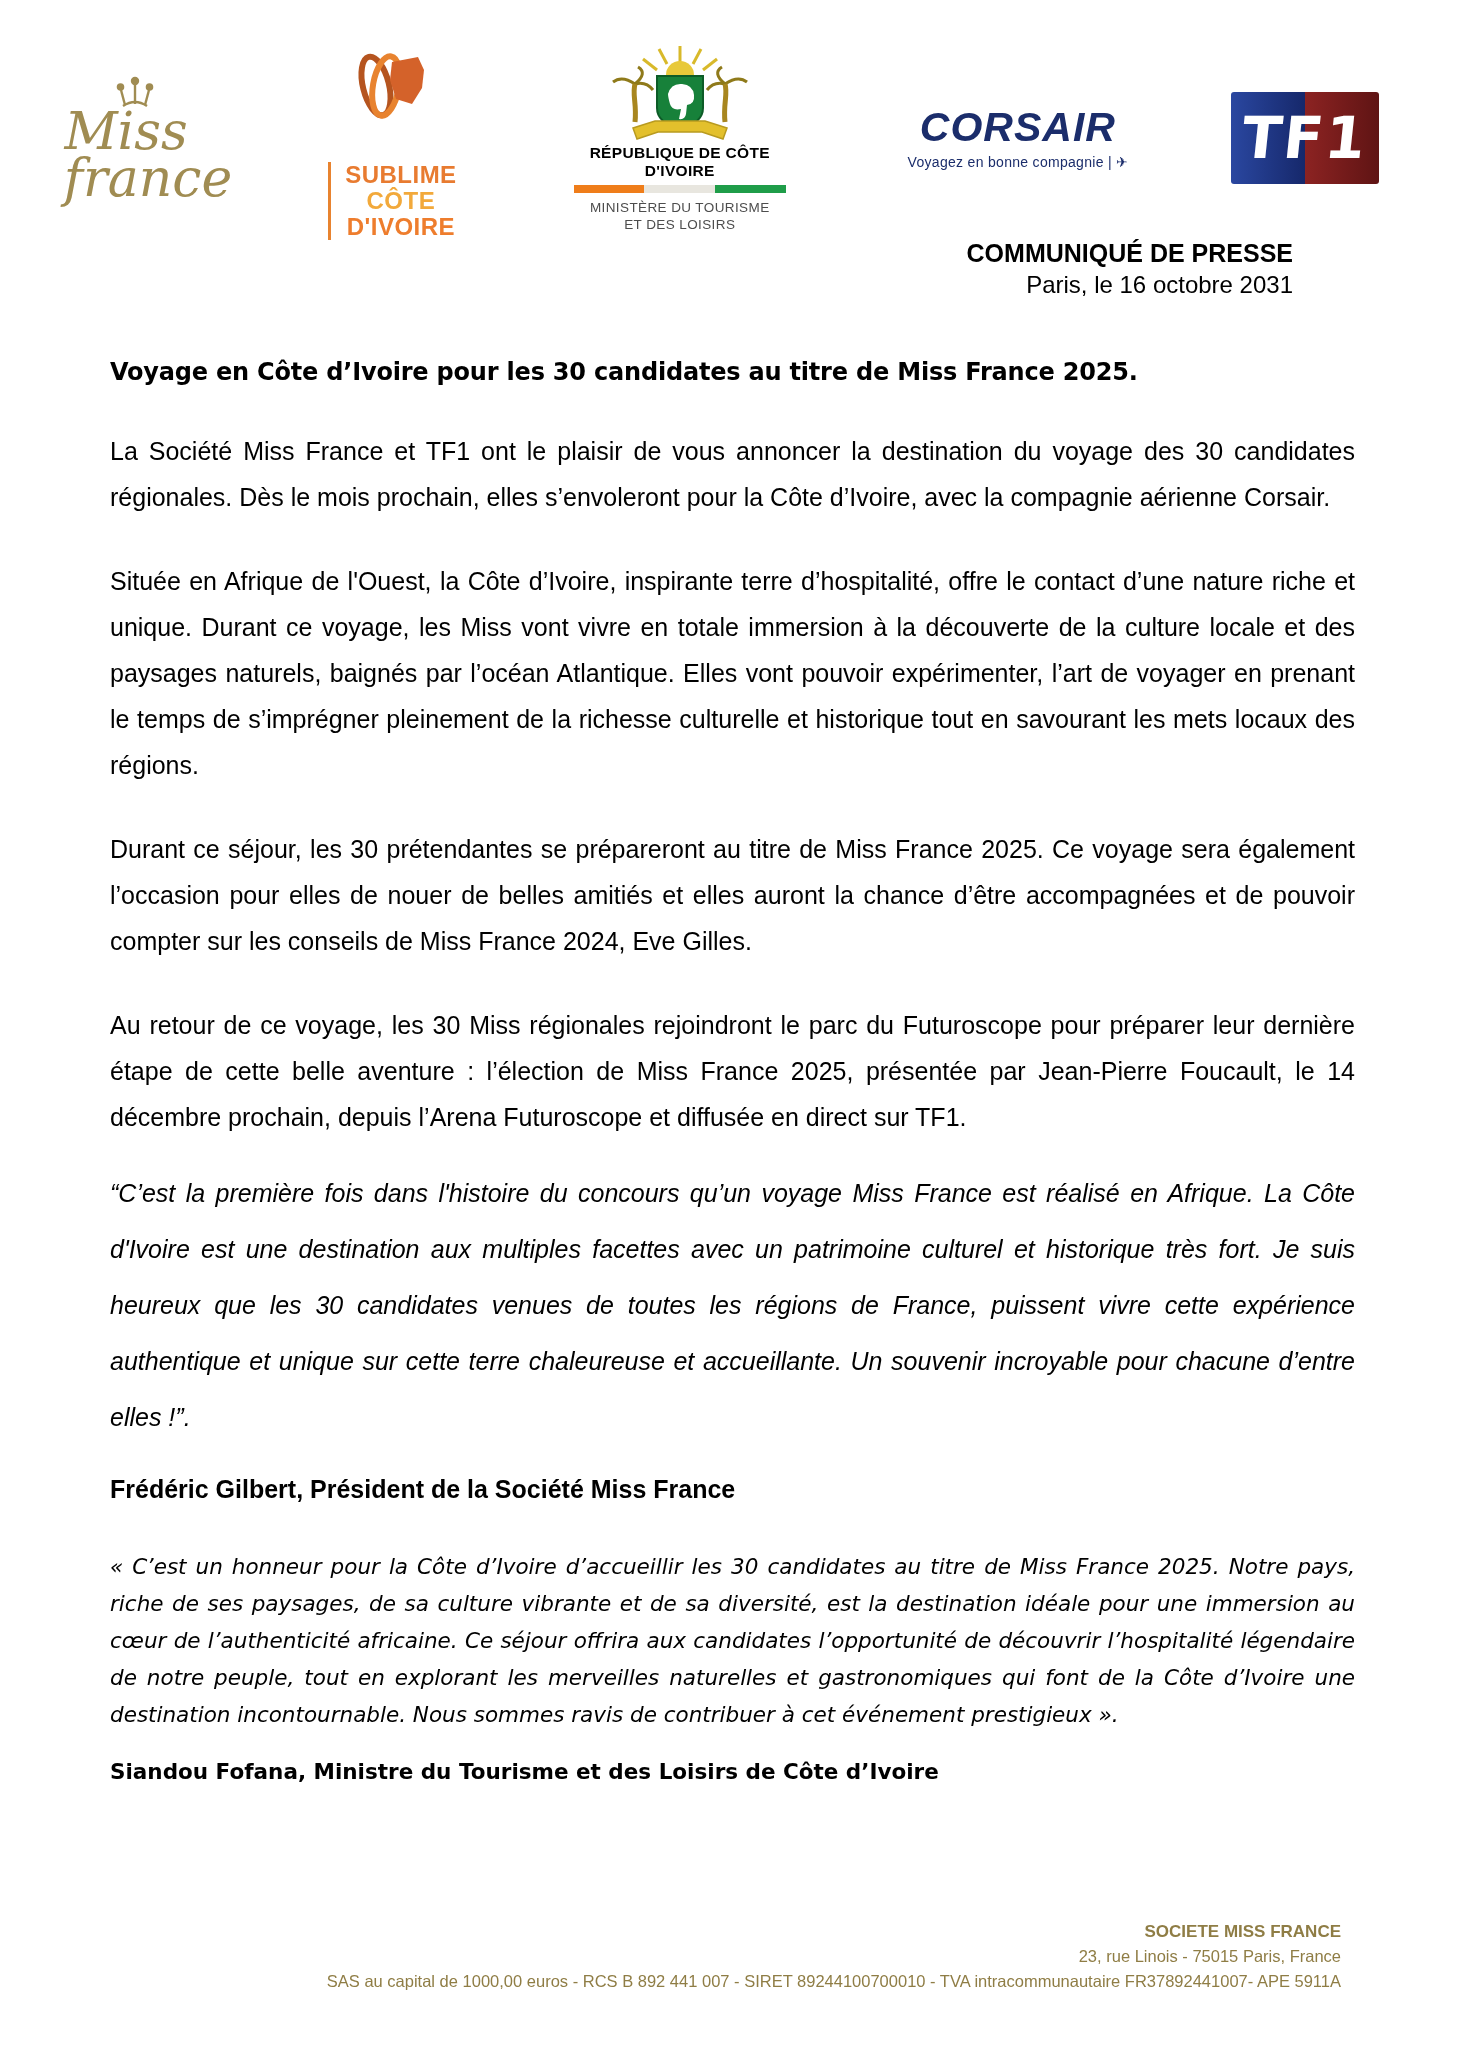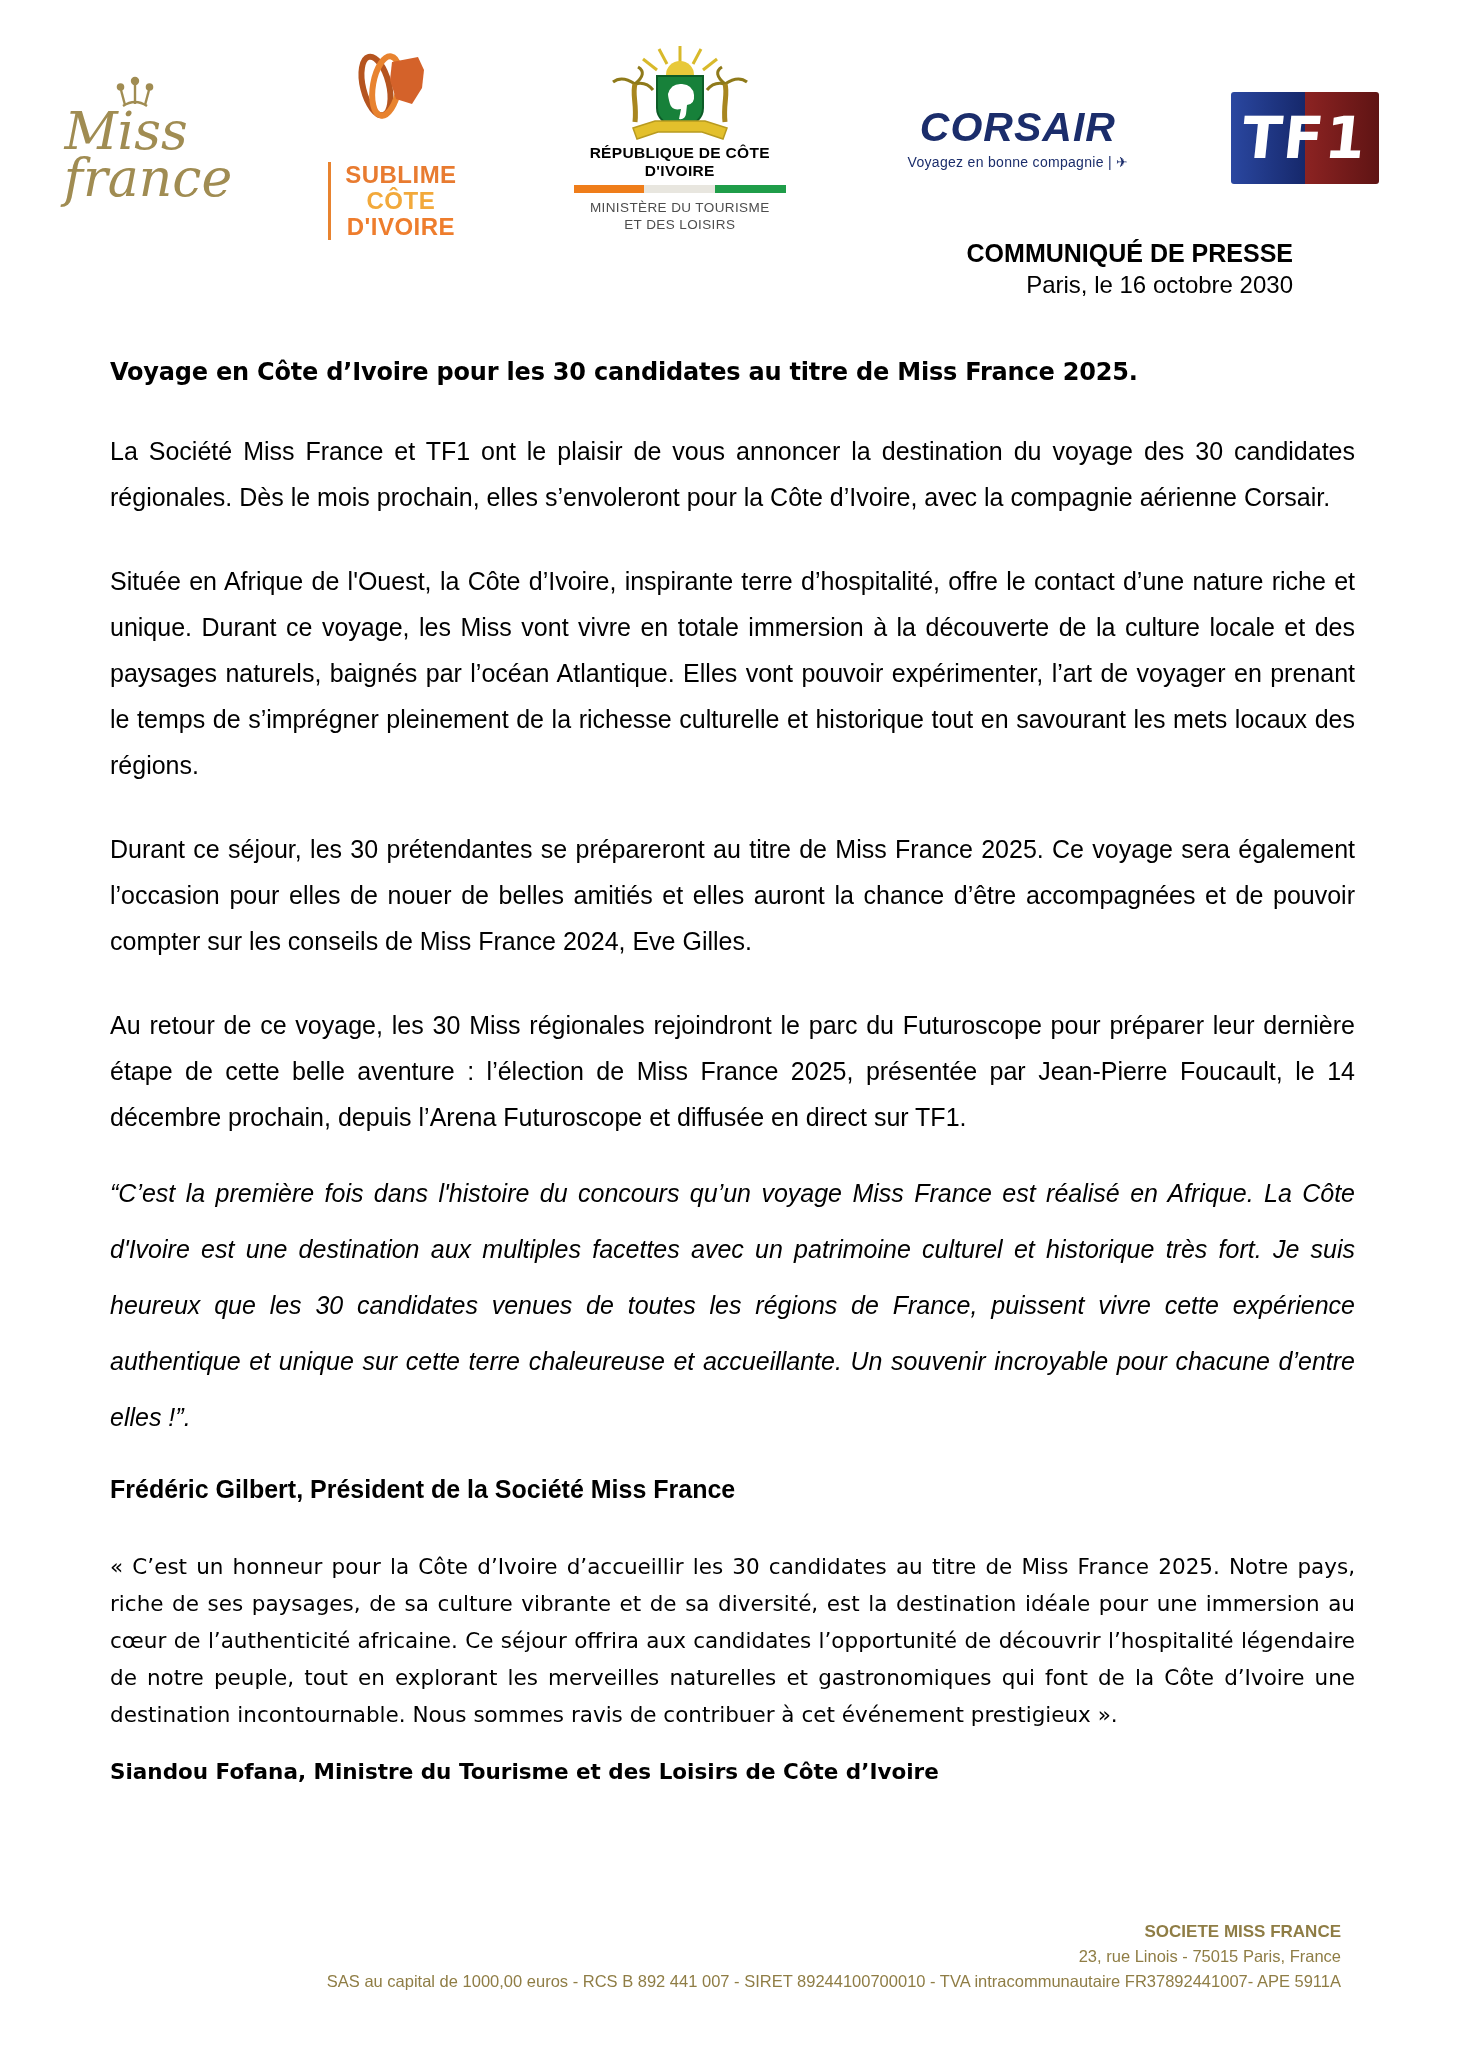--- a/index.html
+++ b/index.html
@@ -58,21 +58,21 @@
 
   .doc-title{
     font-family:"DejaVu Sans",sans-serif;font-weight:bold;font-size:24px;letter-spacing:-0.2px;
     margin-top:54px;line-height:36px;
   }
 
   
   .para{font-size:25px;line-height:46px;text-align:justify;margin-top:38px;}
   .quote1{font-size:25px;line-height:56px;font-style:italic;text-align:justify;margin-top:24px;}
   .attr1{font-weight:bold;font-size:25px;line-height:38px;margin-top:4px;}
-  .quote2{font-family:"DejaVu Sans",sans-serif;font-size:21.5px;line-height:37px;
+  .quote2{font-family:"DejaVu Sans",sans-serif;font-style:italic;font-size:21.5px;line-height:37px;
     text-align:justify;margin-top:40px;}
   .attr2{font-family:"DejaVu Sans",sans-serif;font-weight:bold;font-size:21.5px;line-height:34px;margin-top:8px;}
 
   
   .footer{position:absolute;left:110px;right:124px;bottom:0;padding-bottom:54px;
     text-align:right;color:#8f7d45;font-size:16.5px;line-height:25px;}
   .footer .f1{font-weight:bold;font-size:17px;}
 </style>
 </head>
 <body>
@@ -157,21 +157,21 @@
       </div>
     </div>
 
     <div class="logo tf1">
       <span>TF1</span>
     </div>
   </div>
 
   <div class="kicker-block">
     <div class="kicker">COMMUNIQUÉ DE PRESSE</div>
-    <div class="dateline">Paris, le 16 octobre 2030</div>
+    <div class="dateline">Paris, le 16 octobre 2031</div>
   </div>
 
   <div class="doc-title">Voyage en Côte d’Ivoire pour les 30 candidates au titre de Miss France 2025.</div>
 
   <p class="para">La Société Miss France et TF1 ont le plaisir de vous annoncer la destination du voyage des 30 candidates régionales. Dès le mois prochain, elles s’envoleront pour la Côte d’Ivoire, avec la compagnie aérienne Corsair.</p>
   <p class="para">Située en Afrique de l'Ouest, la Côte d’Ivoire, inspirante terre d’hospitalité, offre le contact d’une nature riche et unique. Durant ce voyage, les Miss vont vivre en totale immersion à la découverte de la culture locale et des paysages naturels, baignés par l’océan Atlantique. Elles vont pouvoir expérimenter, l’art de voyager en prenant le temps de s’imprégner pleinement de la richesse culturelle et historique tout en savourant les mets locaux des régions.</p>
   <p class="para">Durant ce séjour, les 30 prétendantes se prépareront au titre de Miss France 2025. Ce voyage sera également l’occasion pour elles de nouer de belles amitiés et elles auront la chance d’être accompagnées et de pouvoir compter sur les conseils de Miss France 2024, Eve Gilles.</p>
   <p class="para">Au retour de ce voyage, les 30 Miss régionales rejoindront le parc du Futuroscope pour préparer leur dernière étape de cette belle aventure : l’élection de Miss France 2025, présentée par Jean-Pierre Foucault, le 14 décembre prochain, depuis l’Arena Futuroscope et diffusée en direct sur TF1.</p>
 
   <p class="quote1">“C’est la première fois dans l'histoire du concours qu’un voyage Miss France est réalisé en Afrique. La Côte d'Ivoire est une destination aux multiples facettes avec un patrimoine culturel et historique très fort. Je suis heureux que les 30 candidates venues de toutes les régions de France, puissent vivre cette expérience authentique et unique sur cette terre chaleureuse et accueillante. Un souvenir incroyable pour chacune d’entre elles !”.</p>

